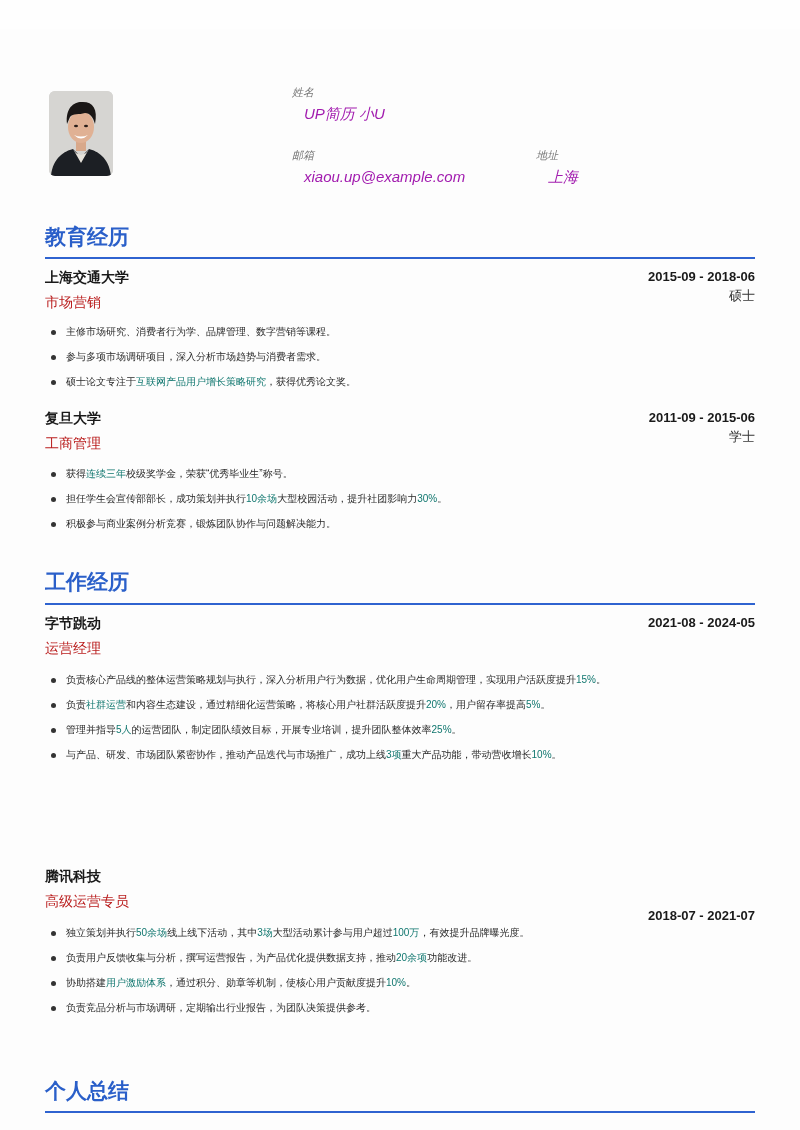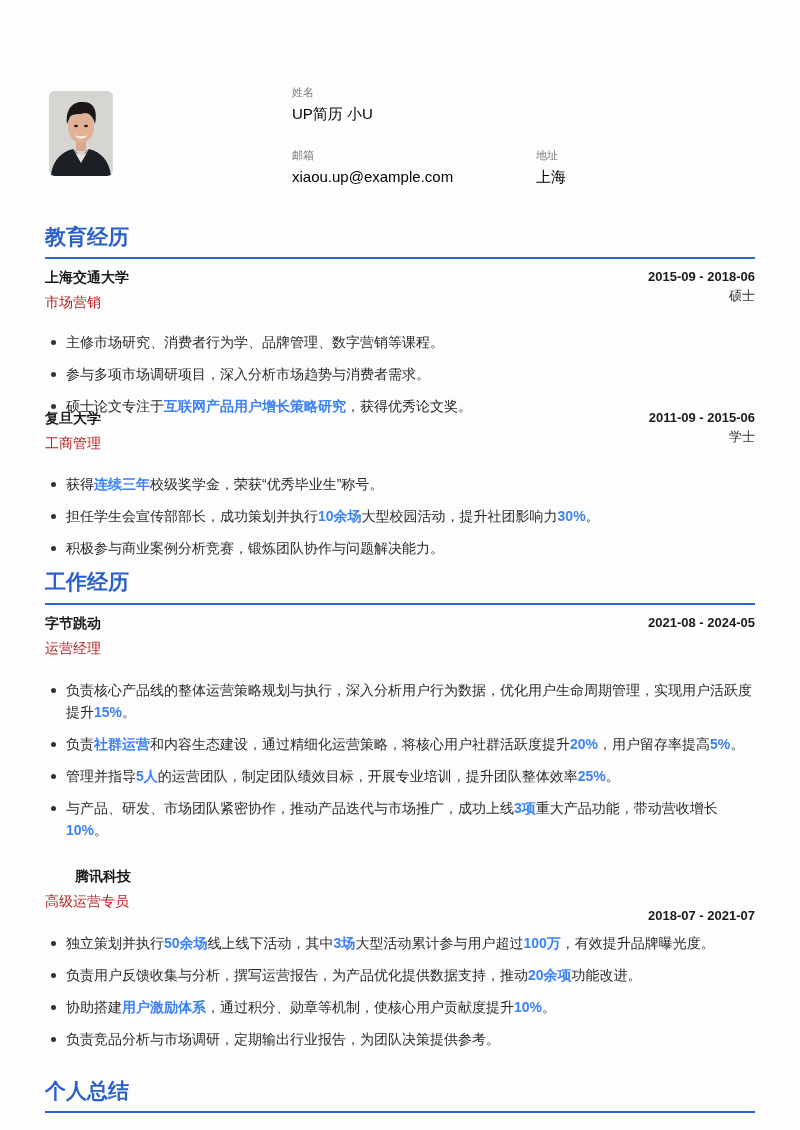--- a/index.html
+++ b/index.html
@@ -6,51 +6,51 @@
     body {
       width: 800px; height: 1130px; overflow: hidden;
       background: #ffffff;
       font-family: "Liberation Sans", "DejaVu Sans", sans-serif;
       color: #222;
       position: relative;
     }
     .page-top-band { position: absolute; left: 0; top: 0; width: 800px; height: 29px; background: #fefefe; }
     .page { position: absolute; left: 0; top: 29px; width: 800px; height: 1101px; background: #fdfdfd; }
 
-    .header { position: absolute; left: 0; top: 0; width: 664px; height: 180px; }
+    .header { position: absolute; left: 0; top: 0; width: 664px; height: 180px; font-style: italic; }
     .photo {
       position: absolute; left: 49px; top: 62px; width: 64px; height: 85px;
       border-radius: 6px; overflow: hidden; background: #d9d8d5;
     }
     .photo svg { display: block; }
     .info-field { position: absolute; }
     .info-label { font-size: 11px; color: #777; line-height: 14px; }
-    .info-value { font-size: 15px; color: #000000; line-height: 20px; margin-top: 5px; }
+    .info-value { font-size: 15px; color: #a21caf; line-height: 20px; margin-top: 5px; margin-left: 12px; }
 
     .section-title {
       position: absolute; left: 45px; font-size: 21px; font-weight: bold;
       color: #2a5fc9; line-height: 24px;
     }
     .section-rule { position: absolute; left: 45px; width: 710px; height: 2px; background: #2f63d0; }
 
     .entry-title { position: absolute; left: 45px; font-size: 14px; font-weight: bold; color: #1a1a1a; line-height: 18px; }
     .entry-date { position: absolute; right: 45px; font-size: 13px; font-weight: bold; color: #1a1a1a; line-height: 18px; text-align: center; }
     .entry-sub { position: absolute; left: 45px; font-size: 14px; color: #b91c1c; line-height: 18px; }
     .entry-degree { position: absolute; right: 45px; font-size: 13px; color: #333; line-height: 18px; text-align: right; }
 
     .bullets { position: absolute; left: 45px; width: 712px; margin: 0; padding: 0; list-style: none; }
     .bullets li {
-      position: relative; padding-left: 21px; font-size: 14px; color: #2a2a2a;
-      line-height: 22px; margin-bottom: 3px; margin-top: 10px;
+      position: relative; padding-left: 21px; font-size: 10px; color: #2a2a2a;
+      line-height: 22px; margin-bottom: 3px;
     }
     .bullets li::before {
       content: ""; position: absolute; left: 6px; top: 9px; width: 5px; height: 5px;
       border-radius: 50%; background: #333;
     }
-    .bullets b { font-weight: bold; color: #3b82f6; }
+    .bullets b { font-weight: normal; color: #0f766e; }
   </style>
 </head>
 <body>
 
 <div class="page-top-band"></div>
 
 <div class="page">
 
   <div class="header">
     <div class="photo">
@@ -110,21 +110,21 @@
   <div class="entry-title" style="top:585px;">字节跳动</div>
   <div class="entry-date" style="top:585px;">2021-08 - 2024-05</div>
   <div class="entry-sub" style="top:610px;">运营经理</div>
   <ul class="bullets" style="top:640px;">
       <li><span>负责核心产品线的整体运营策略规划与执行，深入分析用户行为数据，优化用户生命周期管理，实现用户活跃度提升</span><b>15%</b><span>。</span></li>
       <li><span>负责</span><b>社群运营</b><span>和内容生态建设，通过精细化运营策略，将核心用户社群活跃度提升</span><b>20%</b><span>，用户留存率提高</span><b>5%</b><span>。</span></li>
       <li><span>管理并指导</span><b>5人</b><span>的运营团队，制定团队绩效目标，开展专业培训，提升团队整体效率</span><b>25%</b><span>。</span></li>
       <li><span>与产品、研发、市场团队紧密协作，推动产品迭代与市场推广，成功上线</span><b>3项</b><span>重大产品功能，带动营收增长</span><b>10%</b><span>。</span></li>
     </ul>
 
-  <div class="entry-title" style="top:838px;margin-left:30px;">腾讯科技</div>
+  <div class="entry-title" style="top:838px;">腾讯科技</div>
   <div class="entry-date" style="top:838px;margin-top:40px;">2018-07 - 2021-07</div>
   <div class="entry-sub" style="top:863px;">高级运营专员</div>
   <ul class="bullets" style="top:893px;">
       <li><span>独立策划并执行</span><b>50余场</b><span>线上线下活动，其中</span><b>3场</b><span>大型活动累计参与用户超过</span><b>100万</b><span>，有效提升品牌曝光度。</span></li>
       <li><span>负责用户反馈收集与分析，撰写运营报告，为产品优化提供数据支持，推动</span><b>20余项</b><span>功能改进。</span></li>
       <li><span>协助搭建</span><b>用户激励体系</b><span>，通过积分、勋章等机制，使核心用户贡献度提升</span><b>10%</b><span>。</span></li>
       <li><span>负责竞品分析与市场调研，定期输出行业报告，为团队决策提供参考。</span></li>
     </ul>
 
   <div class="section-title" style="top:1050px;">个人总结</div>

